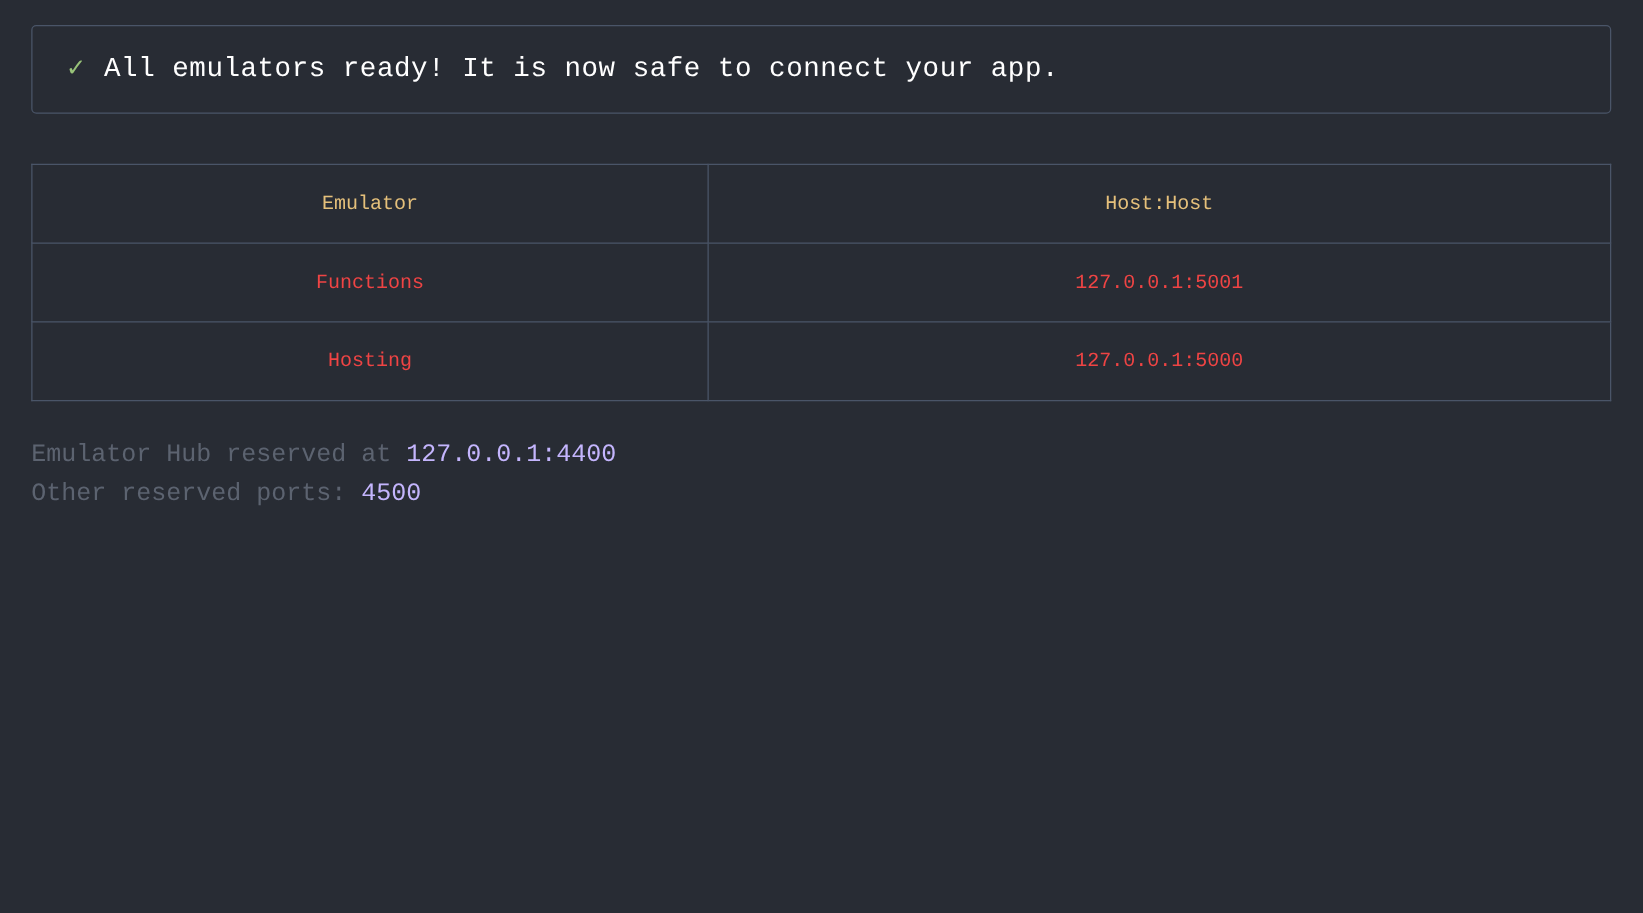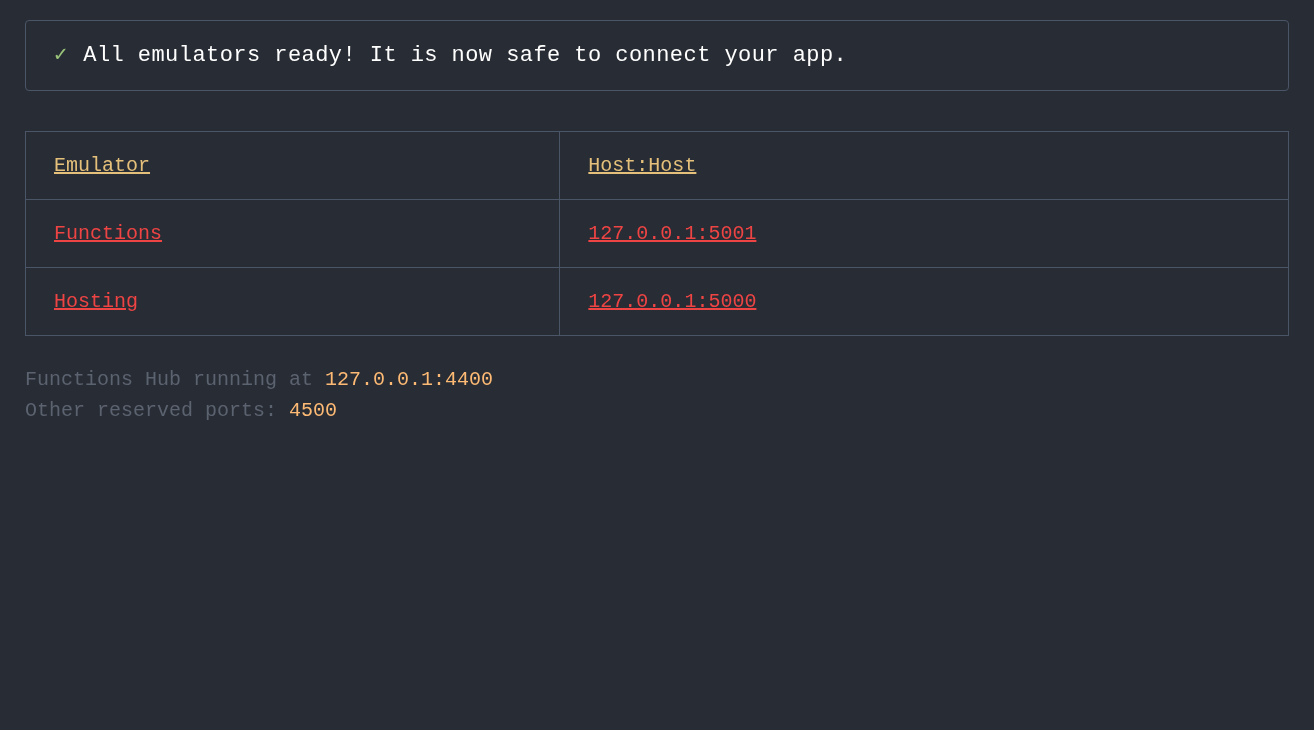--- a/index.html
+++ b/index.html
@@ -55,25 +55,24 @@
     .emulator-table {
       border-collapse: collapse;
       border: 1px solid #4a5568;
       margin-bottom: 32px;
       min-width: 590px;
     }
 
     .emulator-table th,
     .emulator-table td {
       padding: 22px 28px;
-      text-align: left;
+      text-align: center;
       font-family: 'Courier New', Courier, monospace;
-      font-size: 20px;
+      font-size: 16px;
       border: 1px solid #4a5568;
-      text-decoration: underline;
     }
 
     .emulator-table th {
       color: #e5c07b;
       font-weight: normal;
       background-color: transparent;
     }
 
     .emulator-table td {
       color: #ef4444;
@@ -85,21 +84,21 @@
       gap: 8px;
     }
 
     .footer-line {
       font-size: 20px;
       font-family: 'Courier New', Courier, monospace;
       color: #5c6370;
     }
 
     .footer-line span.highlight {
-      color: #fdba74;
+      color: #c4b5fd;
     }
   </style>
 </head>
 <body>
 
 <div class="main-content">
 
   <div class="status-banner">
     <span class="checkmark-icon">✓</span>
     <span class="status-text">All emulators ready! It is now safe to connect your app.</span>
@@ -119,20 +118,20 @@
         </tr>
         <tr>
           <td>Hosting</td>
           <td>127.0.0.1:5000</td>
         </tr>
       </tbody>
   </table>
 
   <div class="footer-info">
     <div class="footer-line">
-      <span>Functions Hub running at </span><span class="highlight">127.0.0.1:4400</span>
+      <span>Emulator Hub reserved at </span><span class="highlight">127.0.0.1:4400</span>
     </div>
     <div class="footer-line">
       <span>Other reserved ports: </span><span class="highlight">4500</span>
     </div>
   </div>
 
 </div>
 
 </body></html>

